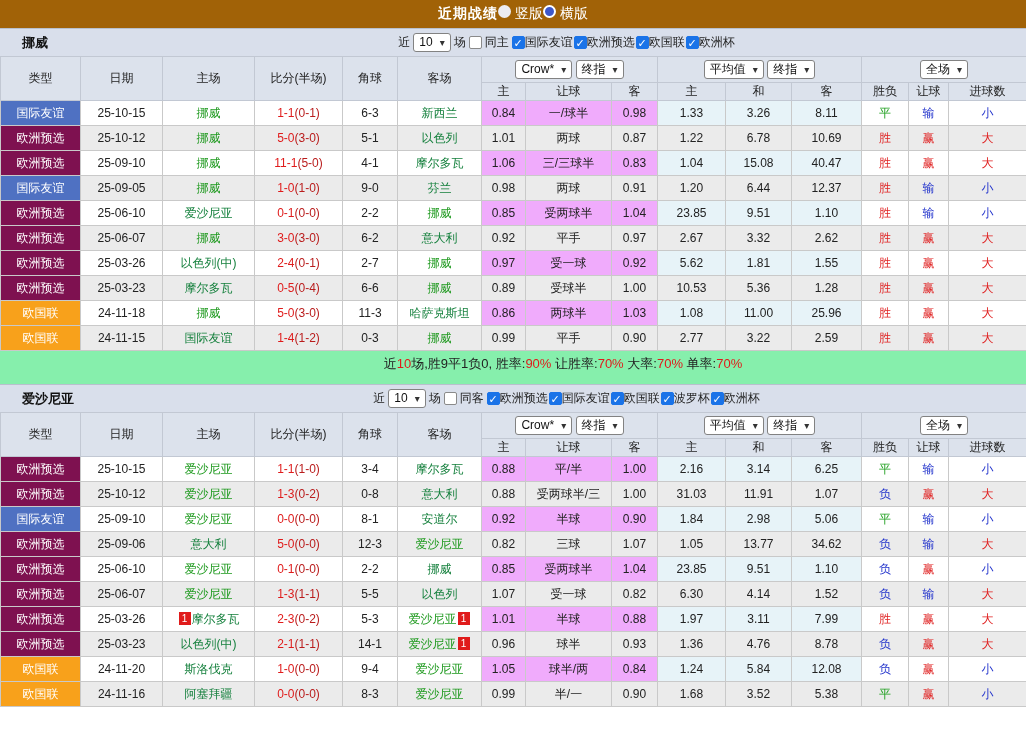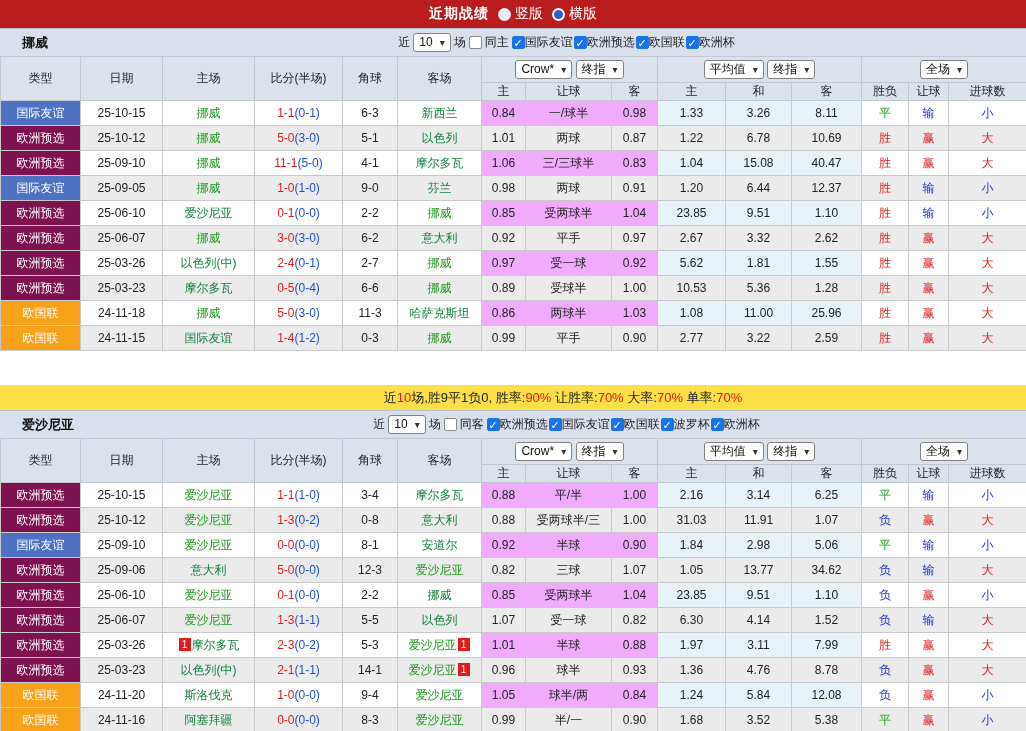--- a/index.html
+++ b/index.html
@@ -1,20 +1,20 @@
 <!DOCTYPE html>
 <html><head>
 <meta charset="utf-8">
 <style>
   html,body{margin:0;padding:0;background:#fff;font-family:"Liberation Sans","DejaVu Sans",sans-serif;}
   body{width:1026px;}
   
-  .titlebar{height:28px;background:#b91c1c;color:#fff;display:flex;align-items:center;justify-content:center;gap:9px;font-size:14px;}
+  .titlebar{height:28px;background:#a16207;color:#fff;display:flex;align-items:center;justify-content:center;font-size:14px;}
   .titlebar .title{font-weight:bold;letter-spacing:1px;}
-  .radio-item{display:inline-flex;align-items:center;gap:4px;cursor:pointer;}
+  .radio-item{display:inline-flex;gap:4px;cursor:pointer;}
   .radio{display:inline-block;border-radius:50%;box-sizing:border-box;}
   .radio.on{width:13px;height:13px;background:#ececf2;}
   .radio.off{width:13px;height:13px;border:2.5px solid #fff;background:#3d57c9;}
   
   .section-head{height:27px;background:#d9dfeb;border-top:1px solid #b9c0cd;display:flex;align-items:center;position:relative;font-size:12px;color:#222;}
   .team-name{position:absolute;left:22px;font-weight:bold;font-size:13px;color:#111;}
   .filters{margin:0 auto;padding-left:108px;display:flex;align-items:center;gap:3px;white-space:nowrap;}
   .comp-list{display:inline-flex;align-items:center;}
   .comp-label{margin-right:1px;}
   
@@ -37,28 +37,28 @@
   tbody tr.even td{background:#ebebeb;}
   tbody td.og1{background:#f0abfc;}
   tbody td.og2{background:#e7f3f8;}
   td.type{color:#fff;}
   td.type.tc-friendly{background:#4f71c2;}
   td.type.tc-qualifier{background:#7e1150;}
   td.type.tc-nations{background:#f8a11b;}
   .tname{color:#15803d;}
   .teamcell.focus .tname{color:#1f9a1f;}
   .ft{color:#e01b1b;}
-  .ht{color:#1d4ed8;}
+  .ht{color:#b91c1c;}
   .redcard{display:inline-block;background:#e01b1b;color:#fff;font-size:10px;min-width:10px;height:13px;line-height:13px;padding:0 1px;vertical-align:1px;margin:0 1px;}
   .redcard:empty{display:none;}
   td.res.red{color:#e02222;}
   td.res.blue{color:#2233cc;}
   td.res.green{color:#21a021;}
   
-  .summary{height:25px;line-height:25px;text-align:center;font-size:13px;color:#222;padding-left:100px;background:#fde047;margin-top:34px;}
+  .summary{height:33px;line-height:25px;text-align:center;font-size:13px;color:#222;padding-left:100px;background:#86efac;}
   .summary .red{color:#e01b1b;}
 </style>
 </head>
 <body>
 
 <div class="titlebar">
   <span class="title">近期战绩</span>
   <span class="radio-item">
     <span class="radio on"></span>
     <span>竖版</span>

